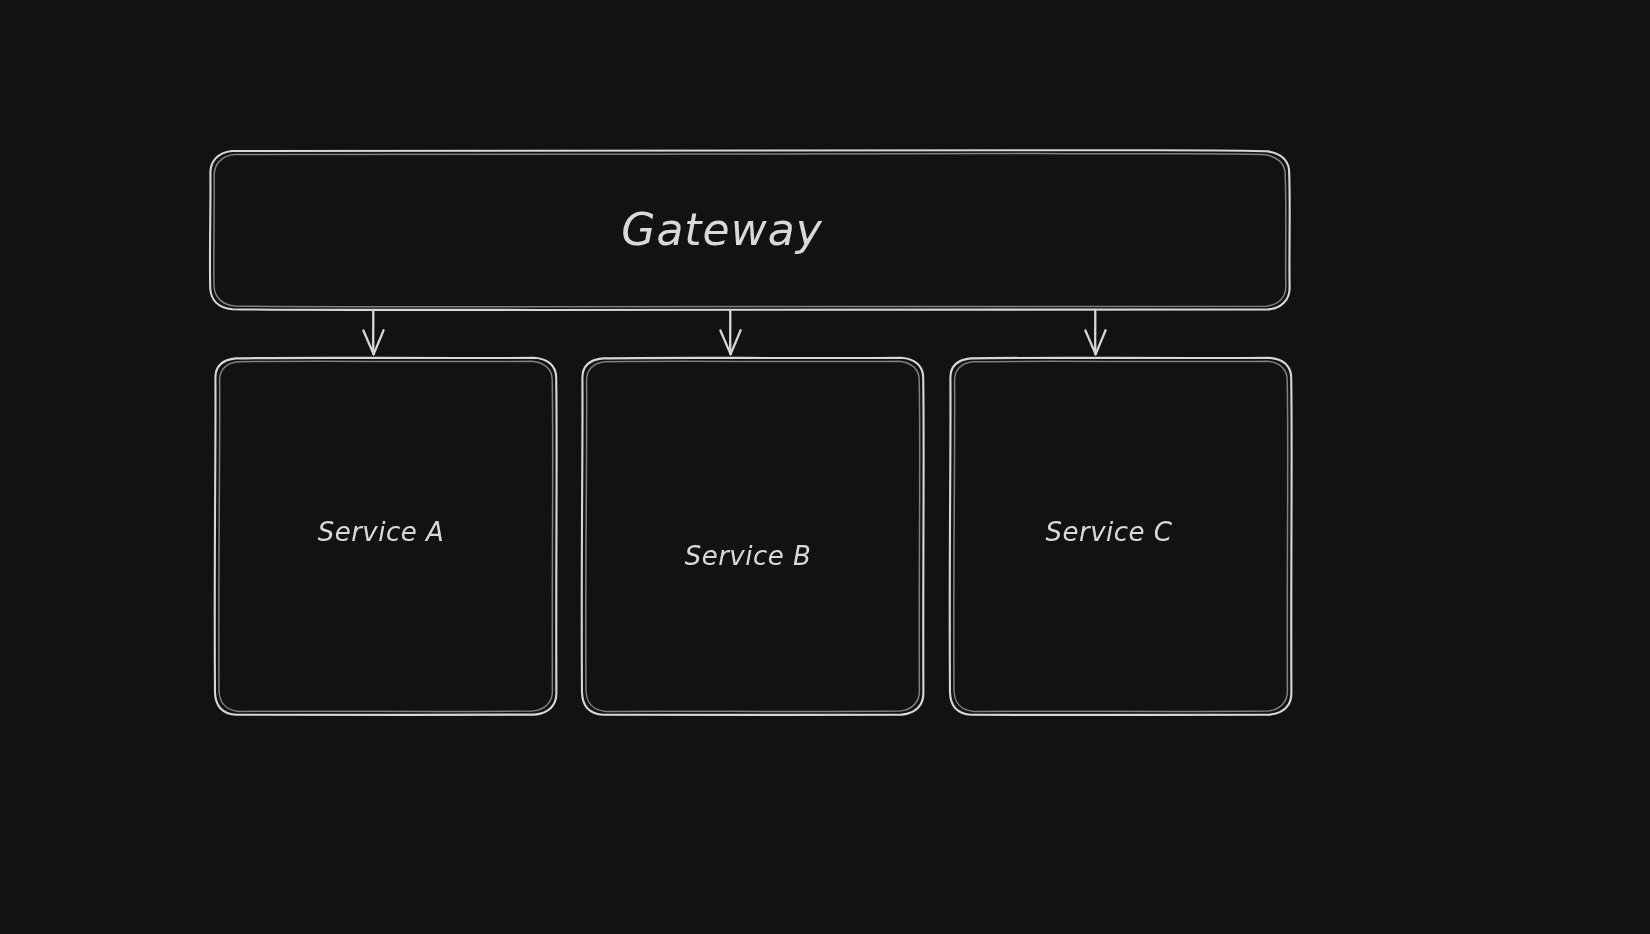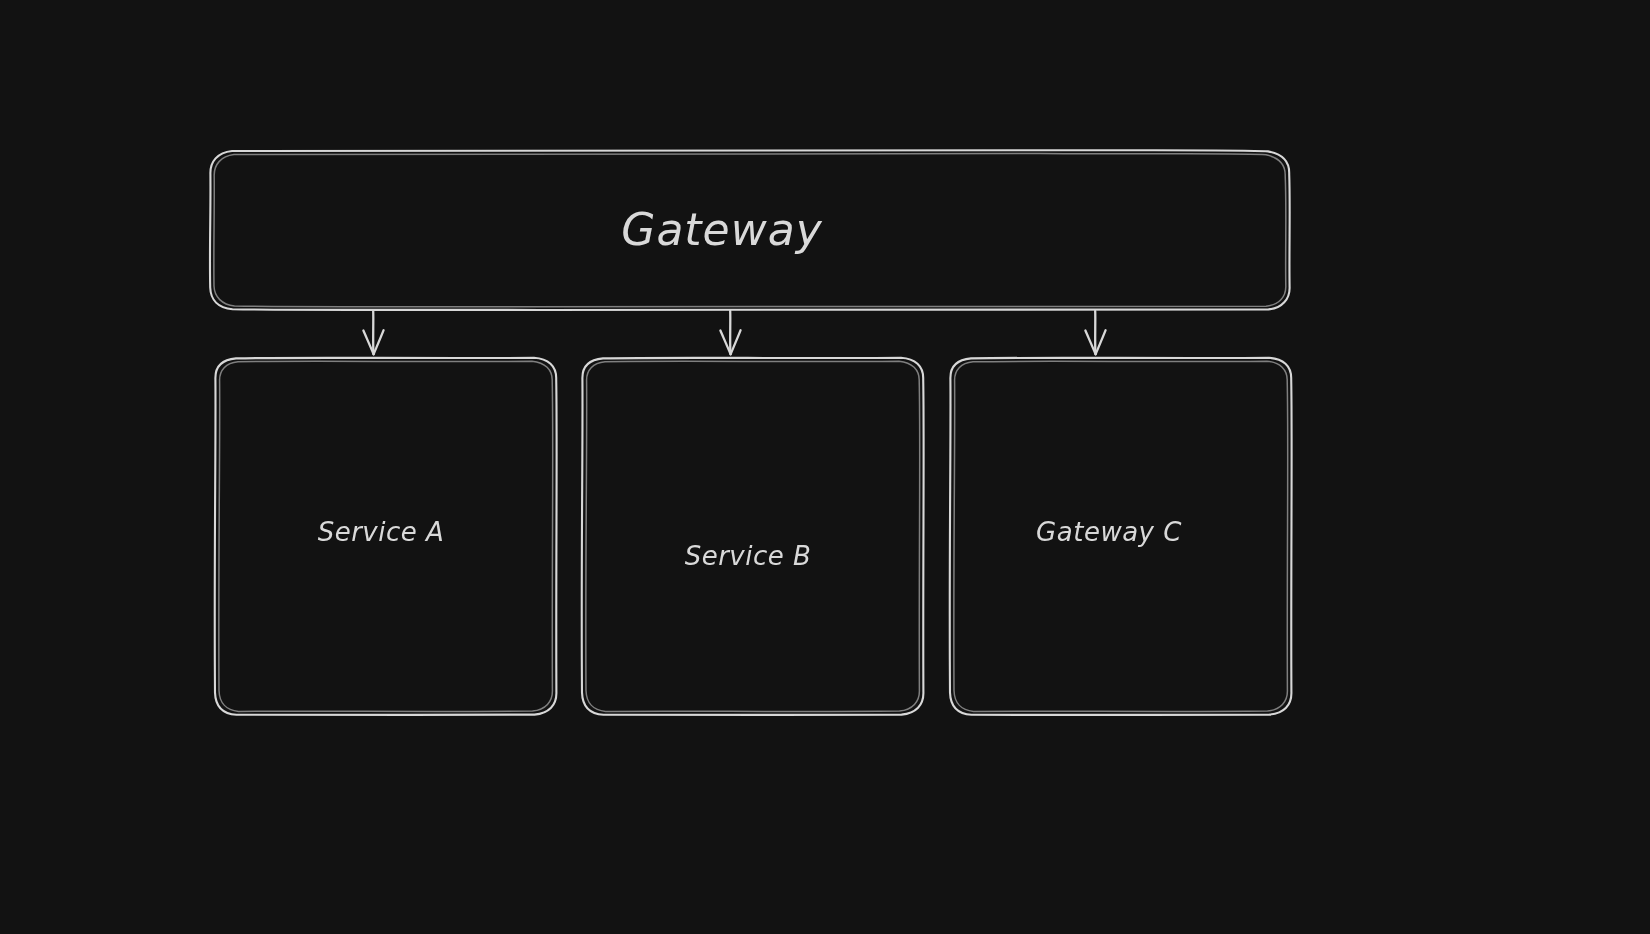--- a/index.html
+++ b/index.html
@@ -191,21 +191,21 @@
         Z"></path>
     </g>
   </svg>
 
   <div class="node-label title" style="left:722px; top:229px;">Gateway</div>
 
   <div class="node-label service" style="left:381px; top:532px;">Service A</div>
 
   <div class="node-label service" style="left:748px; top:556px;">Service B</div>
 
-  <div class="node-label service" style="left:1109px; top:532px;">Gateway C</div>
+  <div class="node-label service" style="left:1109px; top:532px;">Service C</div>
 
   <div class="hit-area" style="left:210px; top:150px; width:1080px; height:160px;"></div>
 
   <div class="hit-area" style="left:215px; top:357px; width:342px; height:358px;"></div>
 
   <div class="hit-area" style="left:582px; top:357px; width:342px; height:358px;"></div>
 
   <div class="hit-area" style="left:950px; top:357px; width:342px; height:358px;"></div>
 
 </div>

